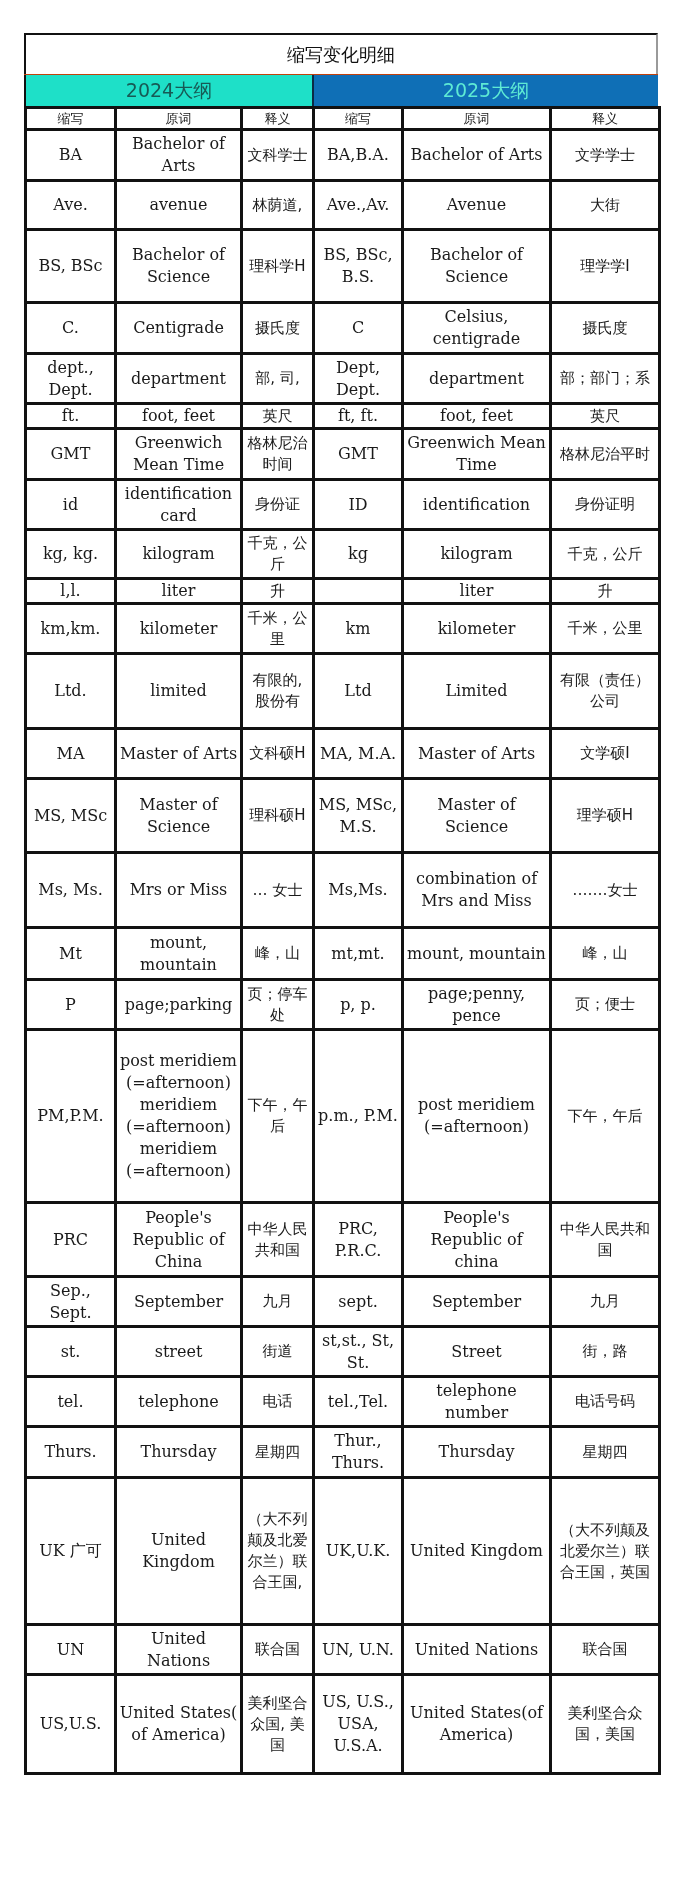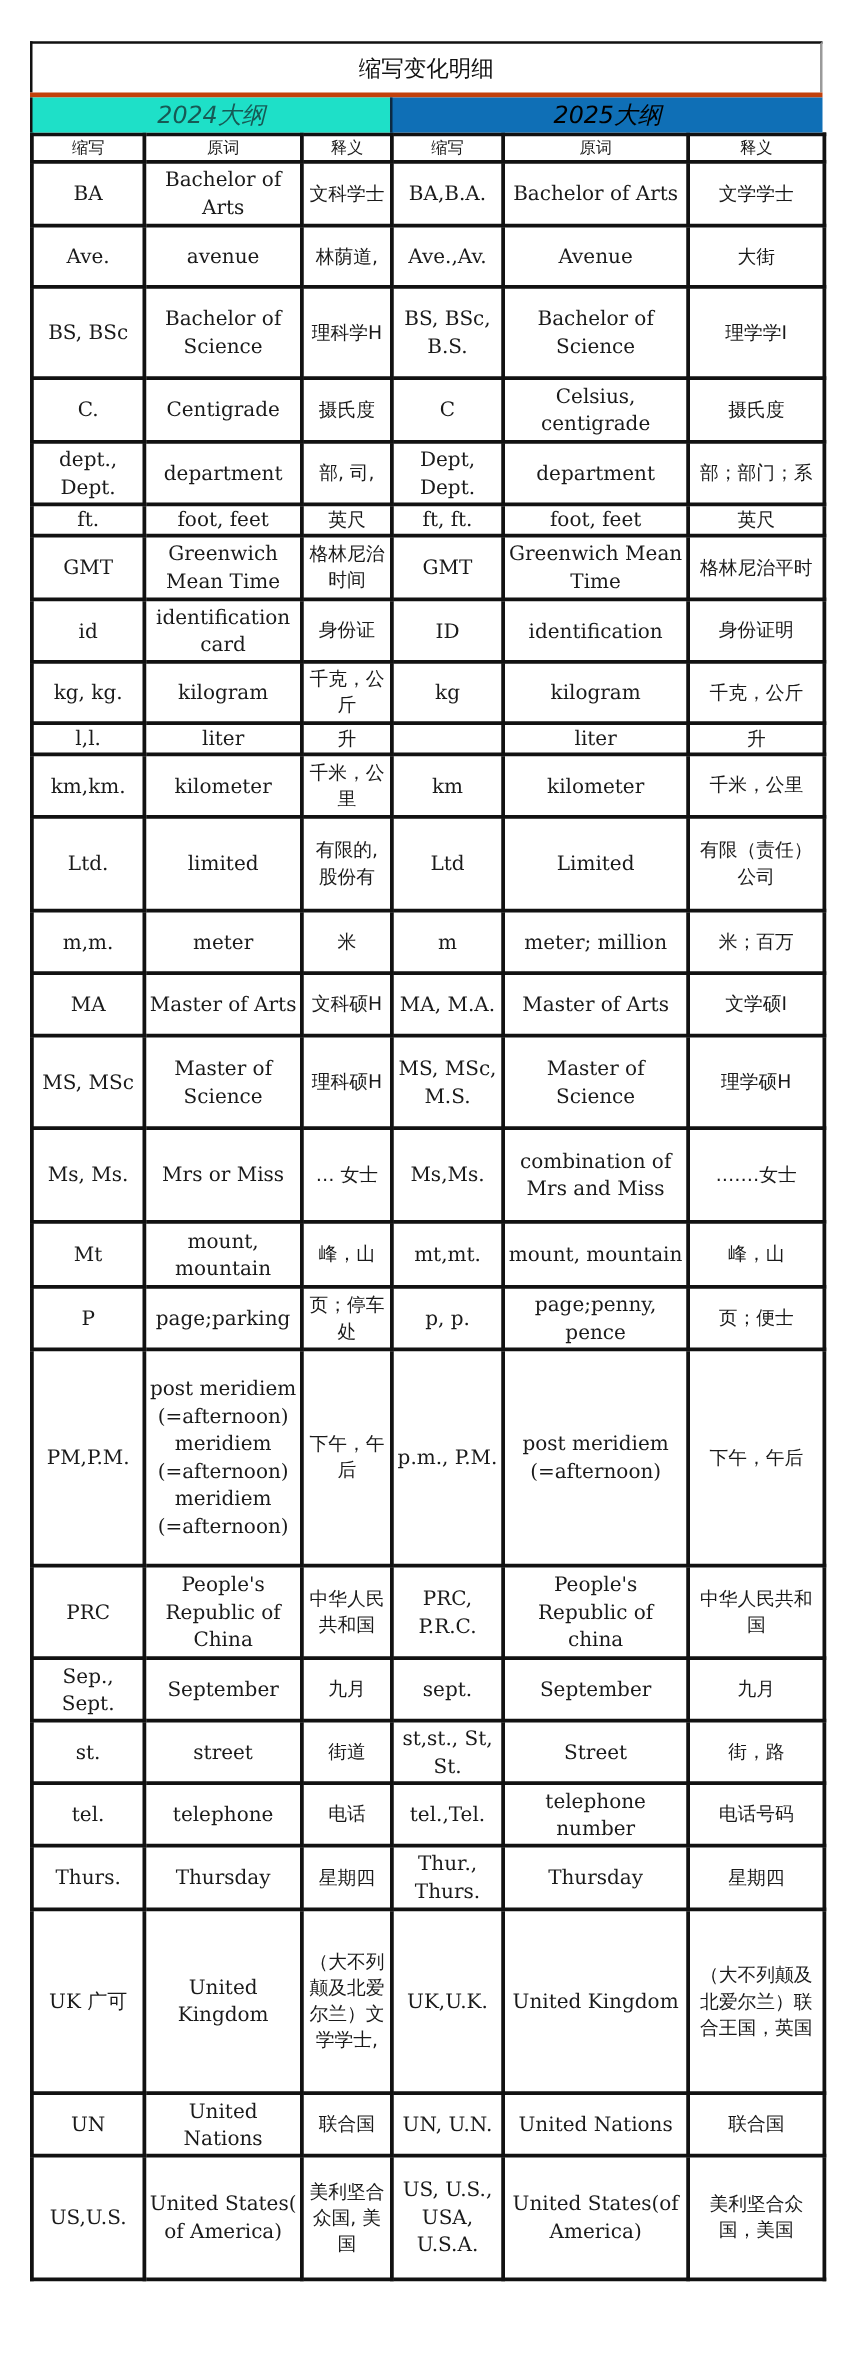--- a/index.html
+++ b/index.html
@@ -2,25 +2,25 @@
 <html><head>
 <meta charset="utf-8">
 <style>
   html, body { margin: 0; padding: 0; background: #ffffff; }
   body { width: 682px; height: 1903px; position: relative; overflow: hidden;
          font-family: "DejaVu Serif", "Liberation Serif", serif; color: #1a1a1a; }
   .sheet { position: absolute; left: 24px; top: 33px; width: 634px; }
   .title-row { height: 41px; border: 2px solid #111; border-right-color: #9a9a9a; border-bottom: 0;
                box-sizing: border-box; display: flex; align-items: center; justify-content: center;
                font-family: "DejaVu Sans", "Liberation Sans", sans-serif; font-size: 18px; color: #111; background: #fff; }
-  .band { display: flex; height: 32px; border-top: 4px solid #c2410c; box-sizing: border-box; font-style: italic; }
+  .band { display: flex; height: 32px; border-top: 1px solid #c2410c; box-sizing: border-box; }
   .band div { display: flex; align-items: center; justify-content: center;
               font-family: "DejaVu Sans", "Liberation Sans", sans-serif; font-size: 19px; }
   .band .y24 { width: 288px; background: #1ee0c8; color: #175a55; border-left: 2px solid #111; box-sizing: border-box; }
-  .band .y25 { width: 346px; background: #0f6fb6; color: #000000; border-left: 2px solid #0b2a44; box-sizing: border-box; }
+  .band .y25 { width: 346px; background: #0f6fb6; color: #5eead4; border-left: 2px solid #0b2a44; box-sizing: border-box; }
   table { border-collapse: collapse; width: 634px; table-layout: fixed; }
   td, th { border: 3px solid #111; text-align: center; vertical-align: middle; padding: 0 2px;
            font-size: 16px; line-height: 22px; font-weight: normal; overflow: hidden; word-break: break-word; }
   th { font-family: "DejaVu Sans", "Liberation Sans", sans-serif; font-size: 13px; height: 19px; line-height: 19px; }
   td.zh { font-family: "DejaVu Sans", "Liberation Sans", sans-serif; font-size: 15px; line-height: 21px; }
   col.c1 { width: 90px; } col.c2 { width: 126px; } col.c3 { width: 72px; }
   col.c4 { width: 89px; } col.c5 { width: 148px; } col.c6 { width: 109px; }
 </style>
 </head>
 <body>
@@ -141,28 +141,20 @@
         </tr>
         <tr style="height: 75px;">
           <td>Ltd.</td>
           <td>limited</td>
           <td class="zh">有限的, 股份有</td>
           <td>Ltd</td>
           <td>Limited</td>
           <td class="zh">有限（责任）公司</td>
         </tr>
         <tr style="height: 50px;">
-          <td>m,m.</td>
-          <td>meter</td>
-          <td class="zh">米</td>
-          <td>m</td>
-          <td>meter; million</td>
-          <td class="zh">米；百万</td>
-        </tr>
-        <tr style="height: 50px;">
           <td>MA</td>
           <td>Master of Arts</td>
           <td class="zh">文科硕H</td>
           <td>MA, M.A.</td>
           <td>Master of Arts</td>
           <td class="zh">文学硕I</td>
         </tr>
         <tr style="height: 74px;">
           <td>MS, MSc</td>
           <td>Master of Science</td>
@@ -239,21 +231,21 @@
           <td>Thurs.</td>
           <td>Thursday</td>
           <td class="zh">星期四</td>
           <td>Thur., Thurs.</td>
           <td>Thursday</td>
           <td class="zh">星期四</td>
         </tr>
         <tr style="height: 147px;">
           <td>UK 广可</td>
           <td>United Kingdom</td>
-          <td class="zh">（大不列颠及北爱尔兰）文学学士,</td>
+          <td class="zh">（大不列颠及北爱尔兰）联合王国,</td>
           <td>UK,U.K.</td>
           <td>United Kingdom</td>
           <td class="zh">（大不列颠及北爱尔兰）联合王国，英国</td>
         </tr>
         <tr style="height: 50px;">
           <td>UN</td>
           <td>United Nations</td>
           <td class="zh">联合国</td>
           <td>UN, U.N.</td>
           <td>United Nations</td>

